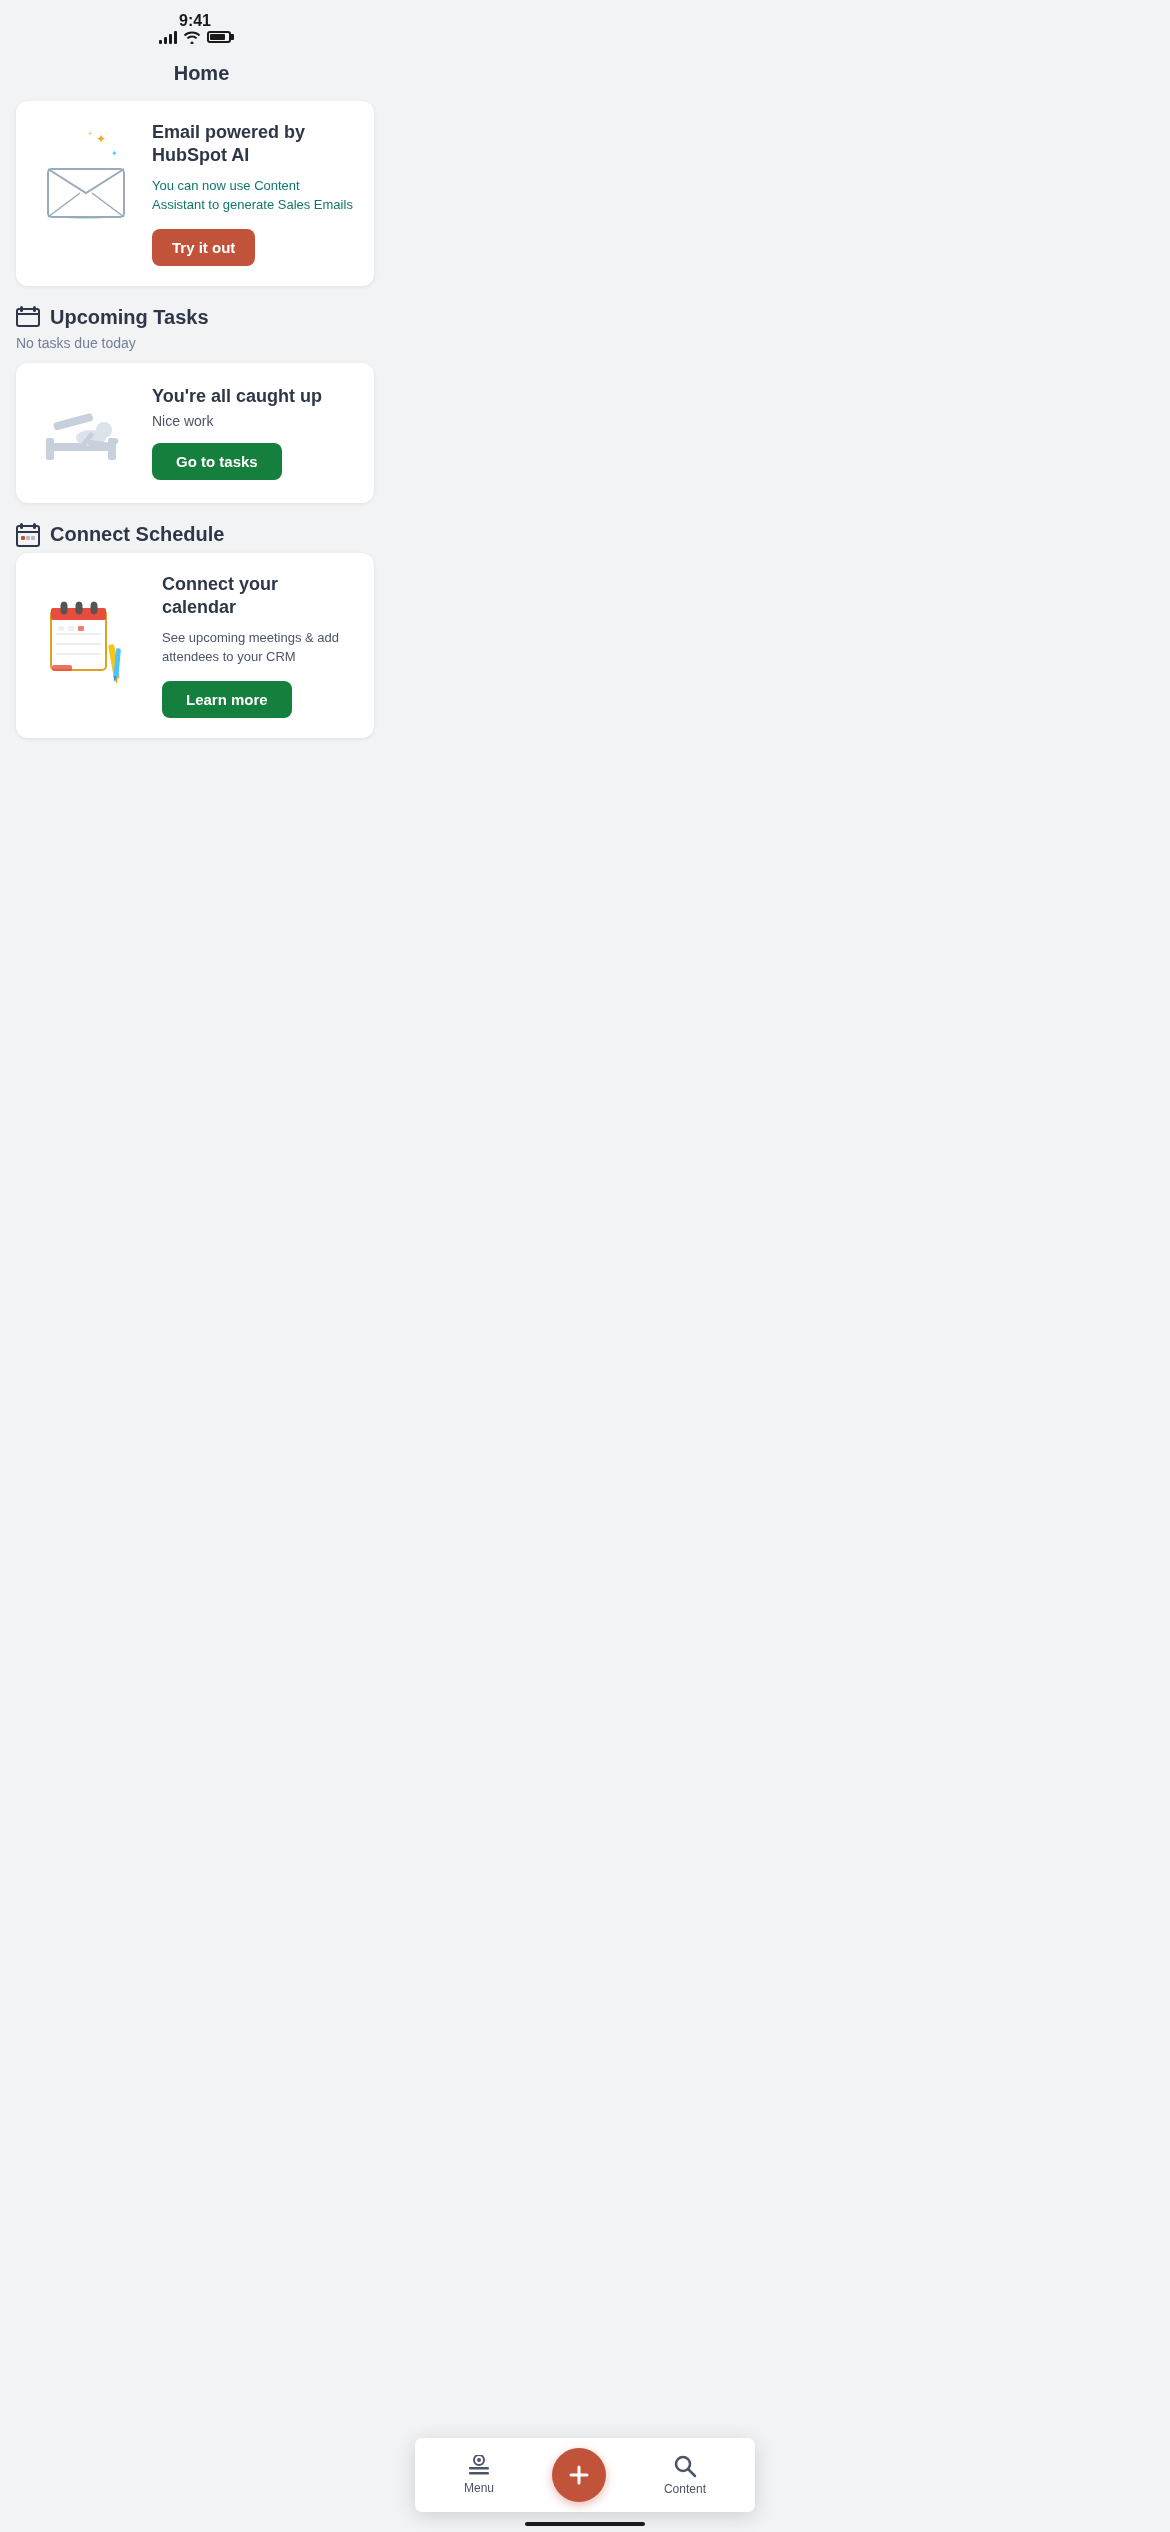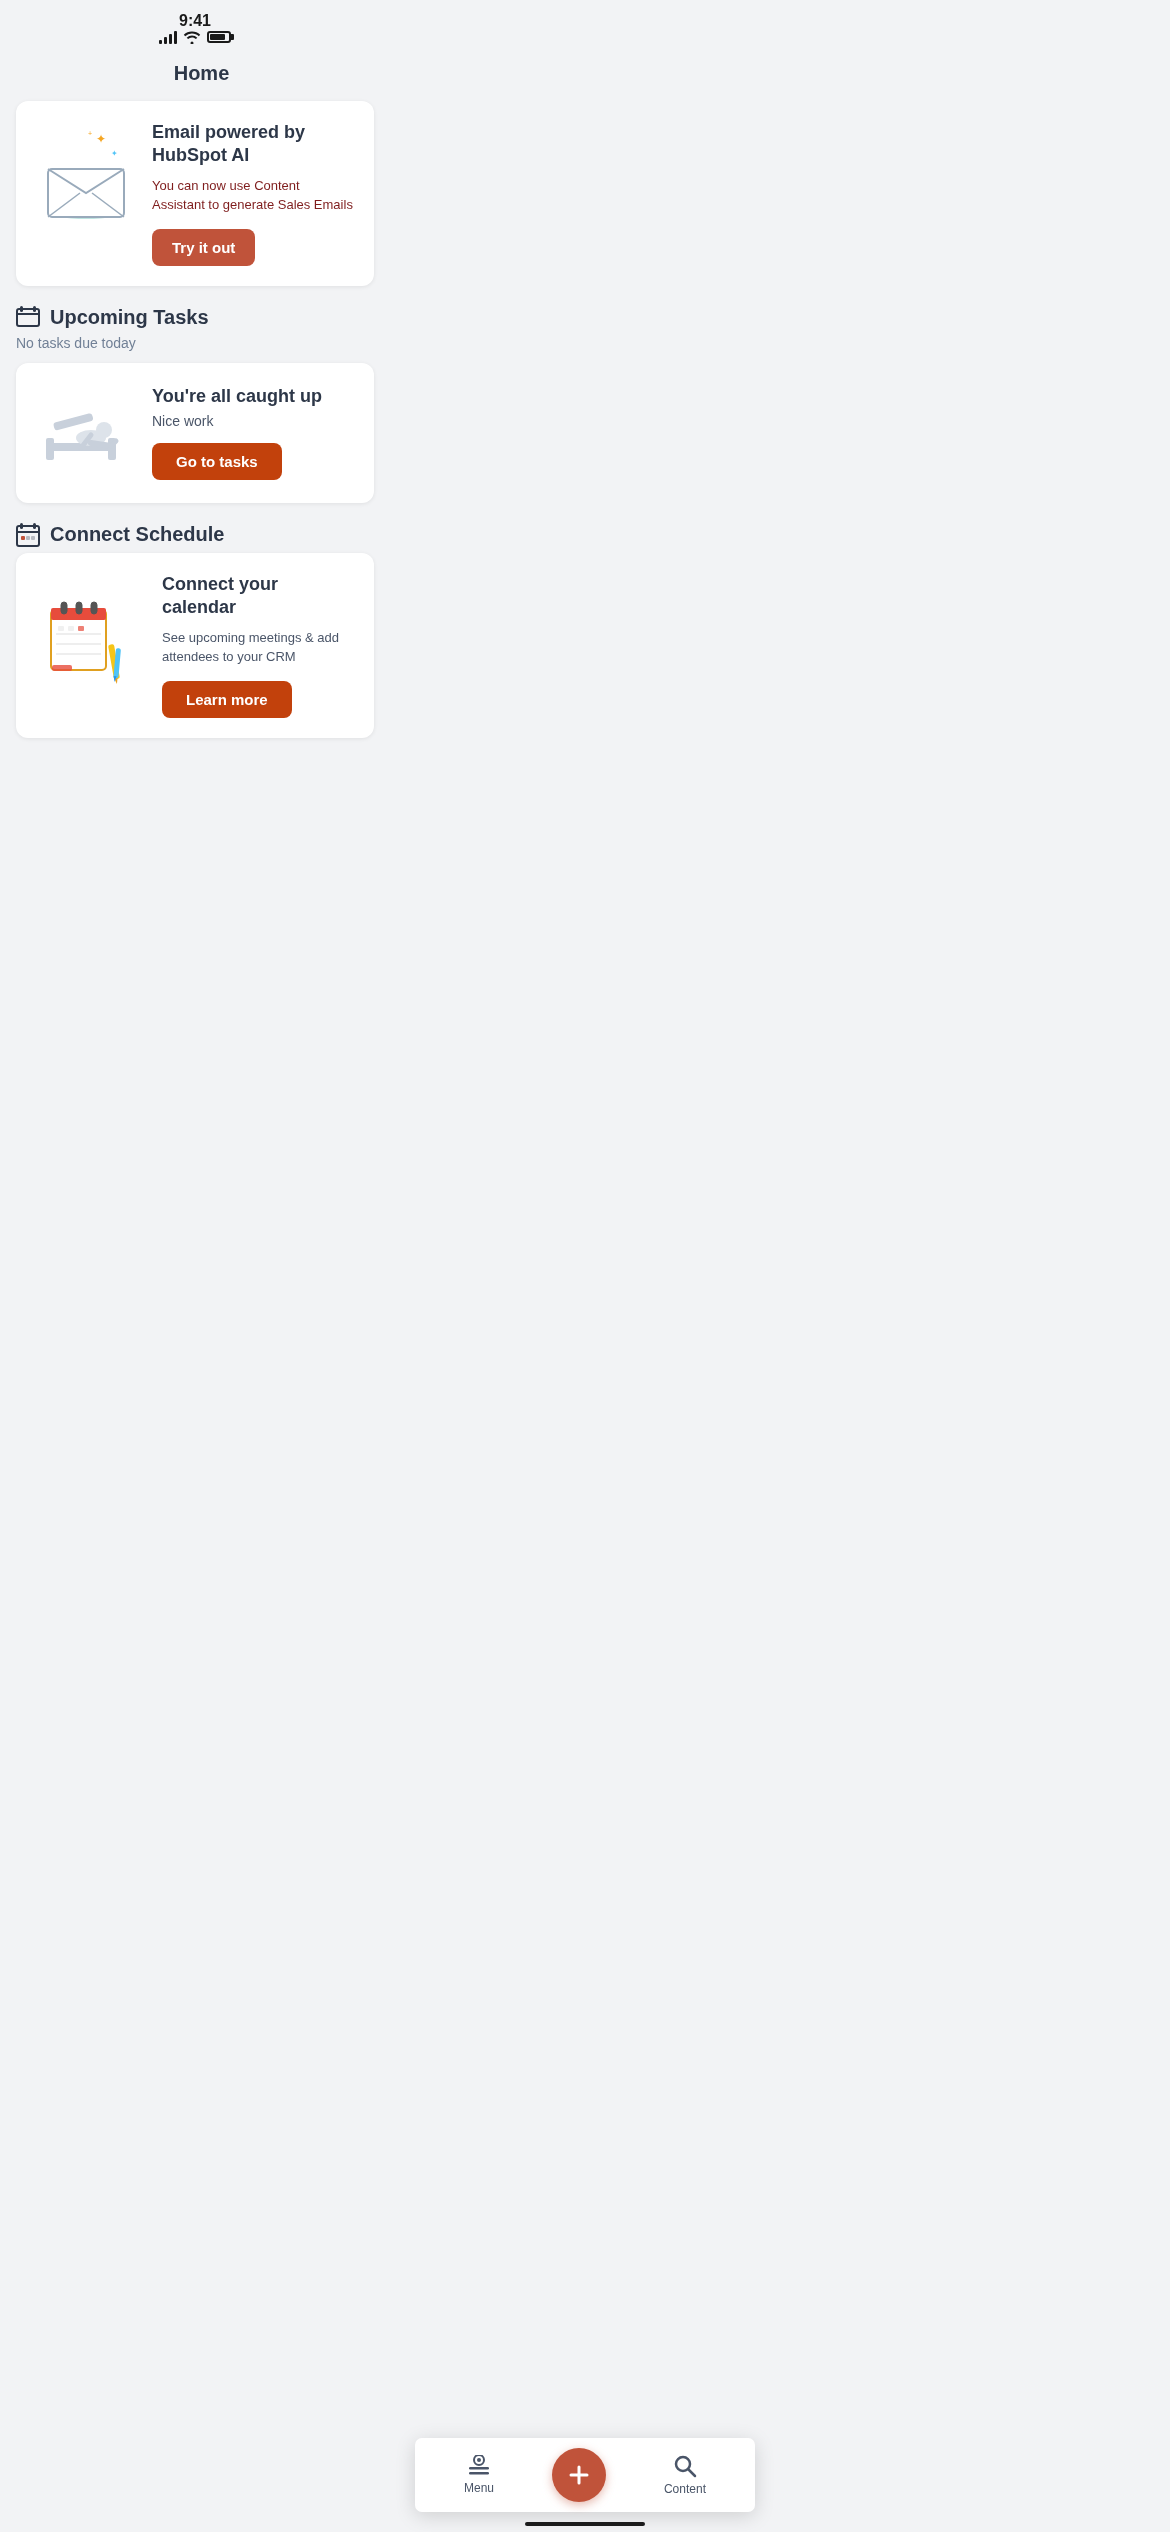--- a/index.html
+++ b/index.html
@@ -121,37 +121,37 @@
     }
     .email-content h2 {
       font-size: 18px;
       font-weight: 700;
       color: #2d3748;
       margin-bottom: 8px;
       line-height: 1.3;
     }
     .email-content p {
       font-size: 13px;
-      color: #7f1d1d;
+      color: #0f766e;
       margin-bottom: 14px;
       line-height: 1.5;
     }
     .btn-primary {
       background: #c0533a;
       color: white;
       border: none;
       border-radius: 8px;
       padding: 10px 20px;
       font-size: 15px;
       font-weight: 600;
       cursor: pointer;
       display: inline-block;
     }
     .btn-secondary {
-      background: #c2410c;
+      background: #15803d;
       color: white;
       border: none;
       border-radius: 8px;
       padding: 10px 24px;
       font-size: 15px;
       font-weight: 600;
       cursor: pointer;
       display: inline-block;
     }
 

